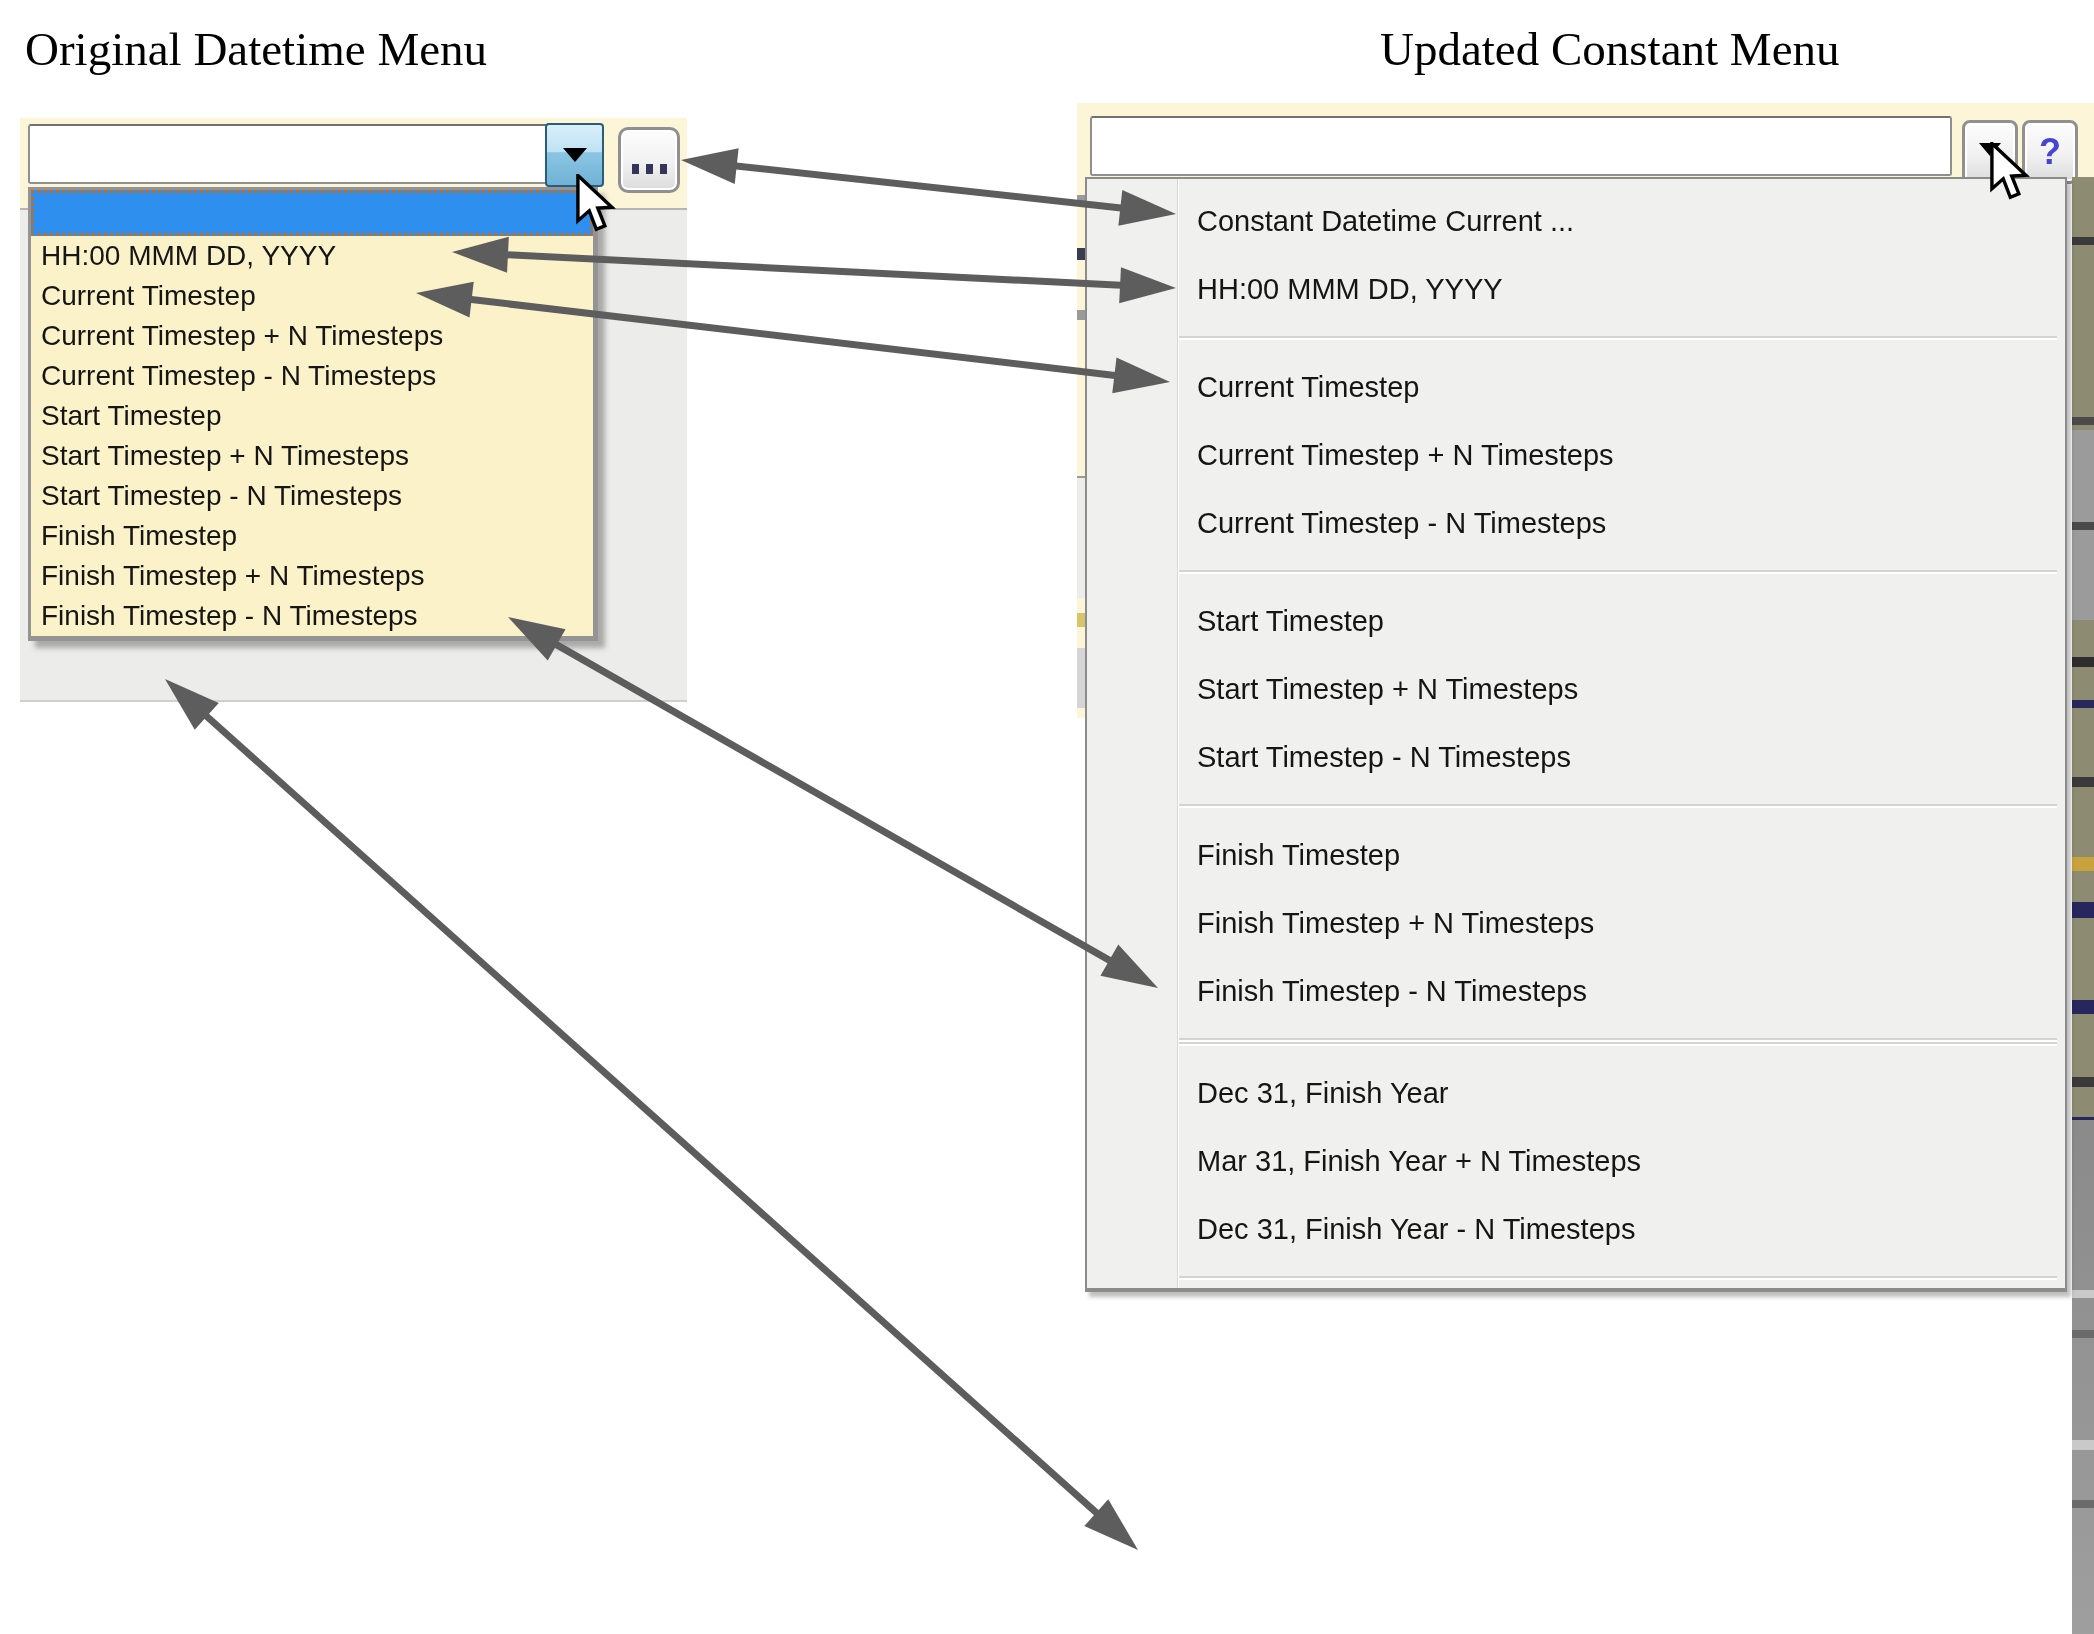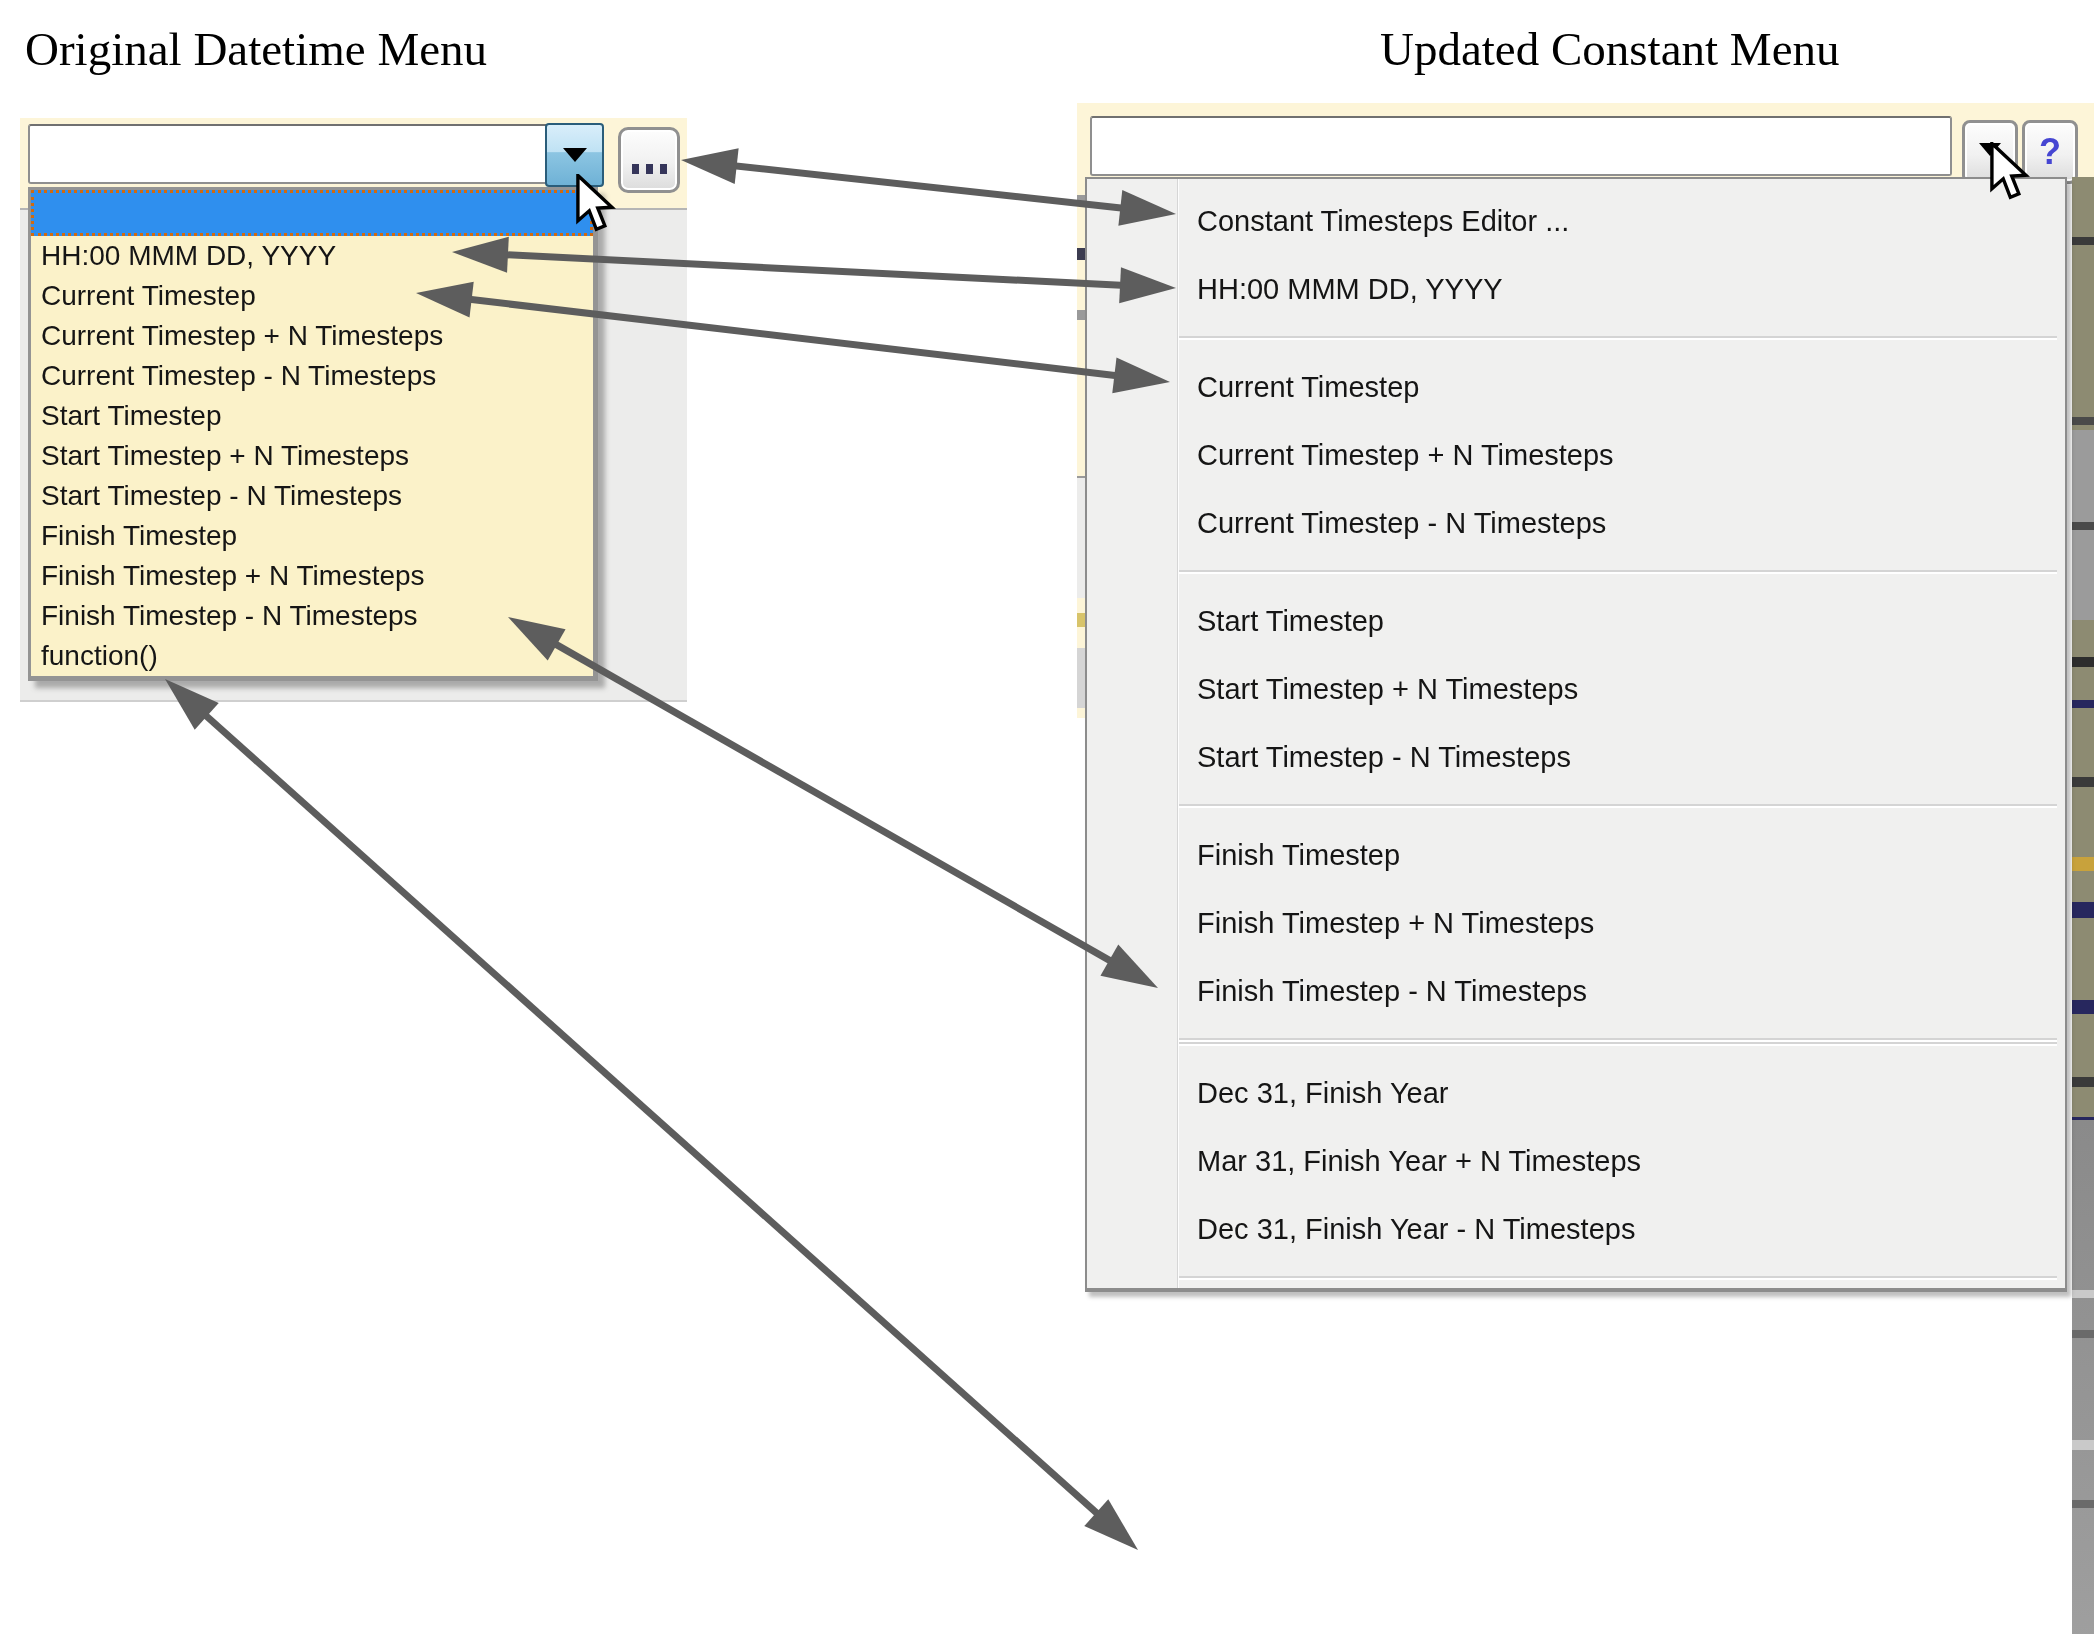--- a/index.html
+++ b/index.html
@@ -82,21 +82,20 @@
         <div class="orig-item">HH:00 MMM DD, YYYY</div>
         <div class="orig-item">Current Timestep</div>
         <div class="orig-item">Current Timestep + N Timesteps</div>
         <div class="orig-item">Current Timestep - N Timesteps</div>
         <div class="orig-item">Start Timestep</div>
         <div class="orig-item">Start Timestep + N Timesteps</div>
         <div class="orig-item">Start Timestep - N Timesteps</div>
         <div class="orig-item">Finish Timestep</div>
         <div class="orig-item">Finish Timestep + N Timesteps</div>
         <div class="orig-item">Finish Timestep - N Timesteps</div>
-        <div class="orig-item">function()</div>
       </div>
   </div>
 
   <div class="abs r-panel"></div>
   <div class="abs combo-input r-input"></div>
   <div class="abs btn3d r-btn r-ddbtn">
     <span class="r-tri"></span>
   </div>
   <div class="abs btn3d r-btn r-helpbtn">
     <span>?</span>
@@ -131,21 +130,21 @@
       <div class="frag" style="top: 1113px; height: 8px; background: rgb(201, 201, 201);"></div>
       <div class="frag" style="top: 1153px; height: 8px; background: rgb(106, 106, 106);"></div>
       <div class="frag" style="top: 1263px; height: 10px; background: rgb(201, 201, 201);"></div>
       <div class="frag" style="top: 1323px; height: 8px; background: rgb(106, 106, 106);"></div>
     </div>
 
   <div class="abs menu">
     <div class="gutter"></div>
     <div class="menu-body">
         <div class="menu-group">
-          <div class="menu-item">Constant Timesteps Editor ...</div>
+          <div class="menu-item">Constant Datetime Current ...</div>
           <div class="menu-item">HH:00 MMM DD, YYYY</div>
         </div>
         <div class="menu-separator"></div>
         <div class="menu-group">
           <div class="menu-item">Current Timestep</div>
           <div class="menu-item">Current Timestep + N Timesteps</div>
           <div class="menu-item">Current Timestep - N Timesteps</div>
         </div>
         <div class="menu-separator"></div>
         <div class="menu-group">

